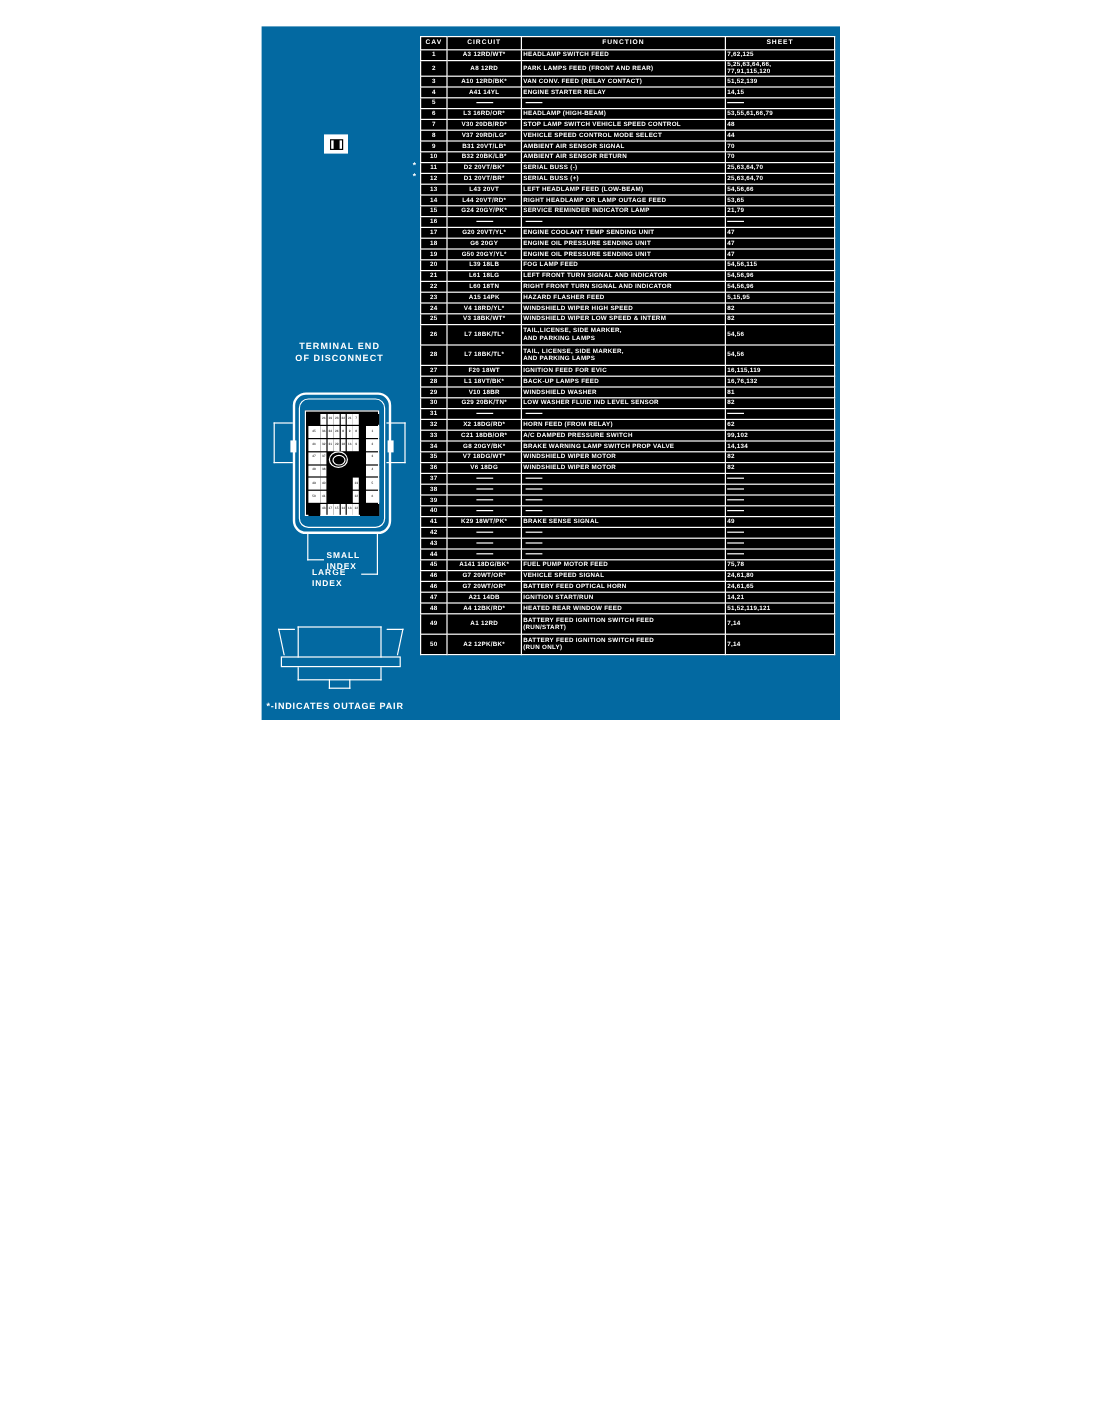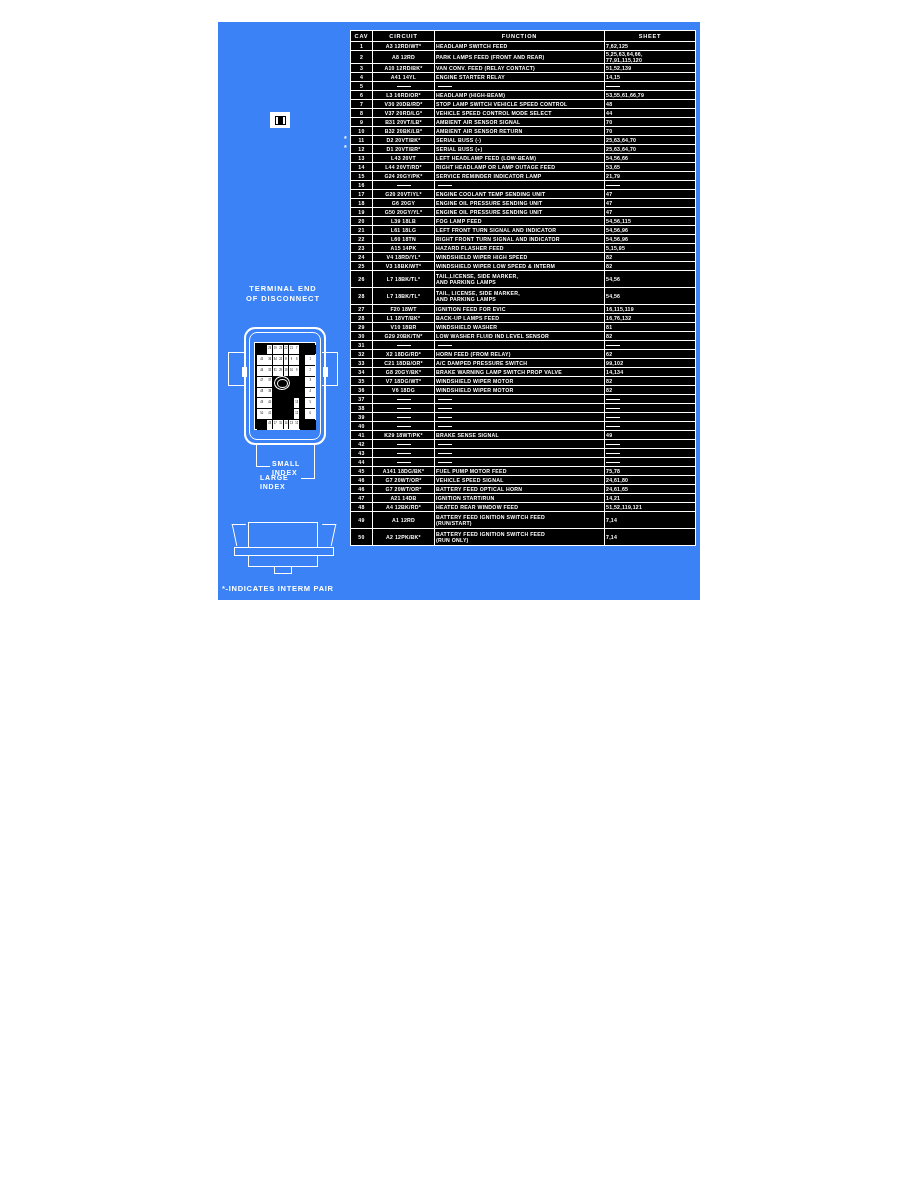--- a/index.html
+++ b/index.html
@@ -20,21 +20,21 @@
     overflow: hidden;
   }
 
   
   #plate {
     position: absolute;
     left: 218px;
     top: 22px;
     width: 482px;
     height: 578px;
-    background: #3b82f6;
+    background: #0369a1;
   }
 
   
   #illus {
     position: absolute;
     left: 0px;
     top: 0px;
     width: 130px;
     height: 578px;
     color: #ffffff;
@@ -469,21 +469,21 @@
 
       <div id="profile">
         <div class="prof-arm l"></div>
         <div class="prof-arm r"></div>
         <div id="prof-top"></div>
         <div id="prof-flange"></div>
         <div id="prof-mid"></div>
         <div id="prof-stub"></div>
       </div>
 
-      <div id="footnote">*-INDICATES INTERM PAIR</div>
+      <div id="footnote">*-INDICATES OUTAGE PAIR</div>
     </div>
 
     <div id="tbl-wrap">
       <table class="pinout">
         <colgroup>
           <col class="c-cav">
             <col class="c-circ">
             <col class="c-func">
             <col class="c-sheet">
         </colgroup>

